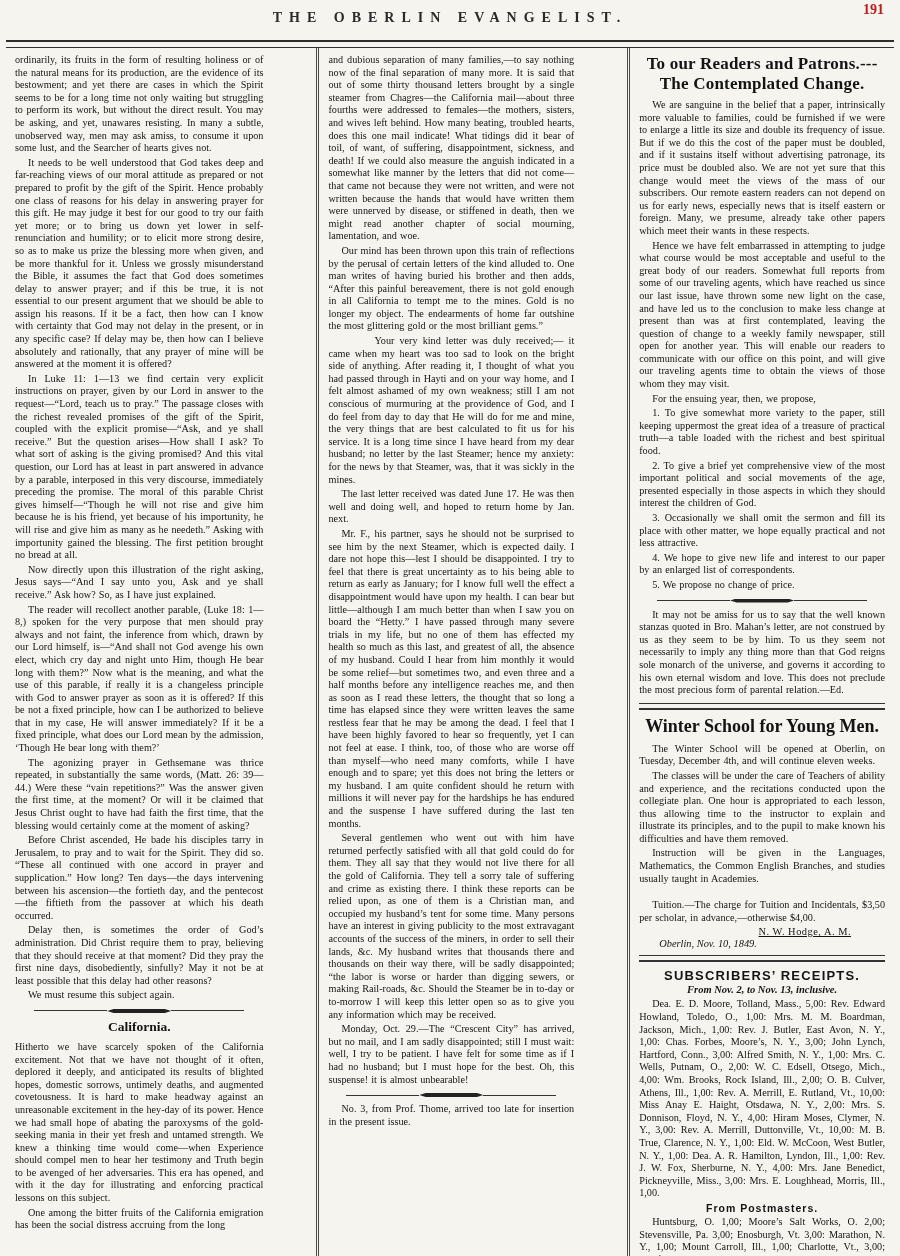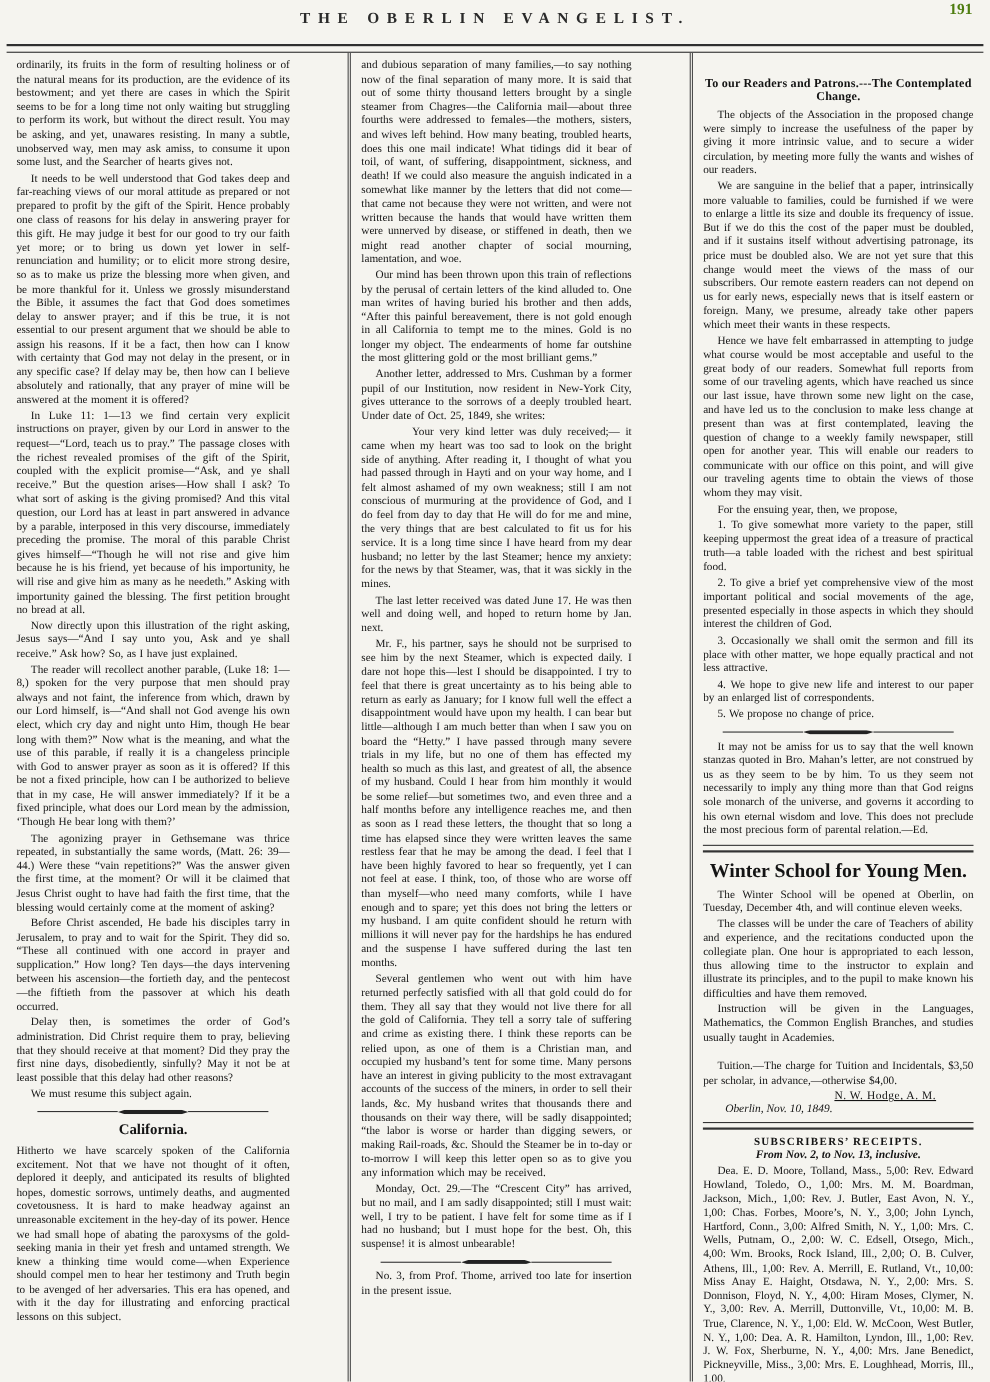--- a/index.html
+++ b/index.html
@@ -11,43 +11,43 @@
   }
   .page{width:900px;height:1256px;box-sizing:border-box;padding:0 6px;}
   
   .masthead{position:relative;height:24px;padding-top:14px;}
   .masthead .title{
     position:absolute;left:0;right:0;text-align:center;
     font-size:14px;font-weight:bold;letter-spacing:7px;color:#2a2a2a;
     transform:translateY(-4px); 
   }
   .masthead .pageno{
-    position:absolute;right:10px;top:2px;font-size:14px;font-weight:bold;color:#4d7c0f;
+    position:absolute;right:10px;top:2px;font-size:14px;font-weight:bold;color:#b91c1c;
   }
   .header-rule{height:5px;border-top:2px solid #2f2f2f;border-bottom:1px solid #2f2f2f;margin:2px 0 0;}
   
   .columns{display:flex;height:1218px;gap:44px;}
   .col{width:33.333%;box-sizing:border-box;padding:6px 9px 4px;overflow:hidden;}
   .col.mid,.col.right{border-left:3px double #4c4c4c;}
   
   p{margin:0 0 2px;text-align:justify;text-indent:13px;font-size:10.2px;line-height:12.6px;word-spacing:.6px;}
   p.no-indent{text-indent:0;}
   p.deep-indent{text-indent:46px;}
   
   .divider{display:flex;align-items:center;width:210px;margin:7px auto 6px;}
   .divider .line{flex:1;height:1px;background:#333;}
   .divider .arrow{width:64px;height:4px;background:#222;
     clip-path:polygon(0 50%,10% 0,90% 0,100% 50%,90% 100%,10% 100%);}
   .double-rule{height:4px;border-top:1px solid #333;border-bottom:2px solid #333;margin:6px 0;}
   
   .h-california{font-size:13.5px;font-weight:bold;text-align:center;margin:2px 0 6px;}
-  .h-readers{font-size:11px;font-weight:bold;text-align:center;margin:16px 0 5px;letter-spacing:.2px;}
+  .h-readers{font-size:17px;font-weight:bold;text-align:center;margin:0 0 5px;letter-spacing:.2px;}
   .h-winter{font-size:18px;font-weight:bold;text-align:center;margin:6px 0 6px;}
-  .h-receipts{font-size:10px;font-weight:bold;text-align:center;letter-spacing:1.2px;margin:2px 0 1px;
-    font-family:Liberation Serif, serif;}
+  .h-receipts{font-size:13px;font-weight:bold;text-align:center;letter-spacing:1.2px;margin:2px 0 1px;
+    font-family:Liberation Sans, sans-serif;}
   .h-receipts-sub{font-size:10.5px;font-weight:bold;font-style:italic;text-align:center;margin:0 0 3px;}
   .h-postmasters{font-size:10.5px;font-weight:bold;text-align:center;letter-spacing:1px;margin:2px 0 2px;
     font-family:"Liberation Sans","DejaVu Sans",sans-serif;}
   .h-died{font-size:14px;font-weight:bold;text-align:left;letter-spacing:4px;margin:4px 0 4px;}
   .signature{text-align:right;padding-right:34px;font-size:10.4px;margin:1px 0 1px;text-decoration:underline;}
   .signature .sc{letter-spacing:.5px;}
   .dateline{font-style:italic;font-size:10.4px;text-indent:20px;margin:0 0 2px;}
   .tuition{margin-top:14px;}
 </style>
 </head>
@@ -75,47 +75,46 @@
       <p>We must resume this subject again.</p>
 
       <div class="divider">
         <span class="line"></span>
         <span class="arrow"></span>
         <span class="line"></span>
       </div>
 
       <div class="h-california">California.</div>
       <p class="no-indent">Hitherto we have scarcely spoken of the California excitement. Not that we have not thought of it often, deplored it deeply, and anticipated its results of blighted hopes, domestic sorrows, untimely deaths, and augmented covetousness. It is hard to make headway against an unreasonable excitement in the hey-day of its power. Hence we had small hope of abating the paroxysms of the gold-seeking mania in their yet fresh and untamed strength. We knew a thinking time would come—when Experience should compel men to hear her testimony and Truth begin to be avenged of her adversaries. This era has opened, and with it the day for illustrating and enforcing practical lessons on this subject.</p>
+      <p>One among the bitter fruits of the California emigration has been the social distress accruing from the long</p>
     </div>
 
     <div class="col mid">
       <p class="no-indent">and dubious separation of many families,—to say nothing now of the final separation of many more. It is said that out of some thirty thousand letters brought by a single steamer from Chagres—the California mail—about three fourths were addressed to females—the mothers, sisters, and wives left behind. How many beating, troubled hearts, does this one mail indicate! What tidings did it bear of toil, of want, of suffering, disappointment, sickness, and death! If we could also measure the anguish indicated in a somewhat like manner by the letters that did not come—that came not because they were not written, and were not written because the hands that would have written them were unnerved by disease, or stiffened in death, then we might read another chapter of social mourning, lamentation, and woe.</p>
       <p>Our mind has been thrown upon this train of reflections by the perusal of certain letters of the kind alluded to. One man writes of having buried his brother and then adds, “After this painful bereavement, there is not gold enough in all California to tempt me to the mines. Gold is no longer my object. The endearments of home far outshine the most glittering gold or the most brilliant gems.”</p>
-      <p>Another letter, addressed to Mrs. Cushman by a former pupil of our Institution, now resident in New-York City, gives utterance to the sorrows of a deeply troubled heart. Under date of Oct. 25, 1849, she writes:</p>
 
       <div>
         <p class="deep-indent">Your very kind letter was duly received;— it came when my heart was too sad to look on the bright side of anything. After reading it, I thought of what you had passed through in Hayti and on your way home, and I felt almost ashamed of my own weakness; still I am not conscious of murmuring at the providence of God, and I do feel from day to day that He will do for me and mine, the very things that are best calculated to fit us for his service. It is a long time since I have heard from my dear husband; no letter by the last Steamer; hence my anxiety: for the news by that Steamer, was, that it was sickly in the mines.</p>
         <p>The last letter received was dated June 17. He was then well and doing well, and hoped to return home by Jan. next.</p>
         <p>Mr. F., his partner, says he should not be surprised to see him by the next Steamer, which is expected daily. I dare not hope this—lest I should be disappointed. I try to feel that there is great uncertainty as to his being able to return as early as January; for I know full well the effect a disappointment would have upon my health. I can bear but little—although I am much better than when I saw you on board the “Hetty.” I have passed through many severe trials in my life, but no one of them has effected my health so much as this last, and greatest of all, the absence of my husband. Could I hear from him monthly it would be some relief—but sometimes two, and even three and a half months before any intelligence reaches me, and then as soon as I read these letters, the thought that so long a time has elapsed since they were written leaves the same restless fear that he may be among the dead. I feel that I have been highly favored to hear so frequently, yet I can not feel at ease. I think, too, of those who are worse off than myself—who need many comforts, while I have enough and to spare; yet this does not bring the letters or my husband. I am quite confident should he return with millions it will never pay for the hardships he has endured and the suspense I have suffered during the last ten months.</p>
         <p>Several gentlemen who went out with him have returned perfectly satisfied with all that gold could do for them. They all say that they would not live there for all the gold of California. They tell a sorry tale of suffering and crime as existing there. I think these reports can be relied upon, as one of them is a Christian man, and occupied my husband’s tent for some time. Many persons have an interest in giving publicity to the most extravagant accounts of the success of the miners, in order to sell their lands, &amp;c. My husband writes that thousands there and thousands on their way there, will be sadly disappointed; “the labor is worse or harder than digging sewers, or making Rail-roads, &amp;c. Should the Steamer be in to-day or to-morrow I will keep this letter open so as to give you any information which may be received.</p>
         <p>Monday, Oct. 29.—The “Crescent City” has arrived, but no mail, and I am sadly disappointed; still I must wait: well, I try to be patient. I have felt for some time as if I had no husband; but I must hope for the best. Oh, this suspense! it is almost unbearable!</p>
       </div>
 
       <div class="divider">
         <span class="line"></span>
         <span class="arrow"></span>
         <span class="line"></span>
       </div>
 
       <p>No. 3, from Prof. Thome, arrived too late for insertion in the present issue.</p>
     </div>
 
     <div class="col right">
       <div class="h-readers">To our Readers and Patrons.---The Contemplated Change.</div>
-      <p>The objects of the Association in the proposed change were simply to increase the usefulness of the paper by giving it more intrinsic value, and to secure a wider circulation, by meeting more fully the wants and wishes of our readers.</p>
       <p>We are sanguine in the belief that a paper, intrinsically more valuable to families, could be furnished if we were to enlarge a little its size and double its frequency of issue. But if we do this the cost of the paper must be doubled, and if it sustains itself without advertising patronage, its price must be doubled also. We are not yet sure that this change would meet the views of the mass of our subscribers. Our remote eastern readers can not depend on us for early news, especially news that is itself eastern or foreign. Many, we presume, already take other papers which meet their wants in these respects.</p>
       <p>Hence we have felt embarrassed in attempting to judge what course would be most acceptable and useful to the great body of our readers. Somewhat full reports from some of our traveling agents, which have reached us since our last issue, have thrown some new light on the case, and have led us to the conclusion to make less change at present than was at first contemplated, leaving the question of change to a weekly family newspaper, still open for another year. This will enable our readers to communicate with our office on this point, and will give our traveling agents time to obtain the views of those whom they may visit.</p>
       <p>For the ensuing year, then, we propose,</p>
       <p>1. To give somewhat more variety to the paper, still keeping uppermost the great idea of a treasure of practical truth—a table loaded with the richest and best spiritual food.</p>
       <p>2. To give a brief yet comprehensive view of the most important political and social movements of the age, presented especially in those aspects in which they should interest the children of God.</p>
       <p>3. Occasionally we shall omit the sermon and fill its place with other matter, we hope equally practical and not less attractive.</p>
       <p>4. We hope to give new life and interest to our paper by an enlarged list of correspondents.</p>
       <p>5. We propose no change of price.</p>
 
       <div class="divider">

